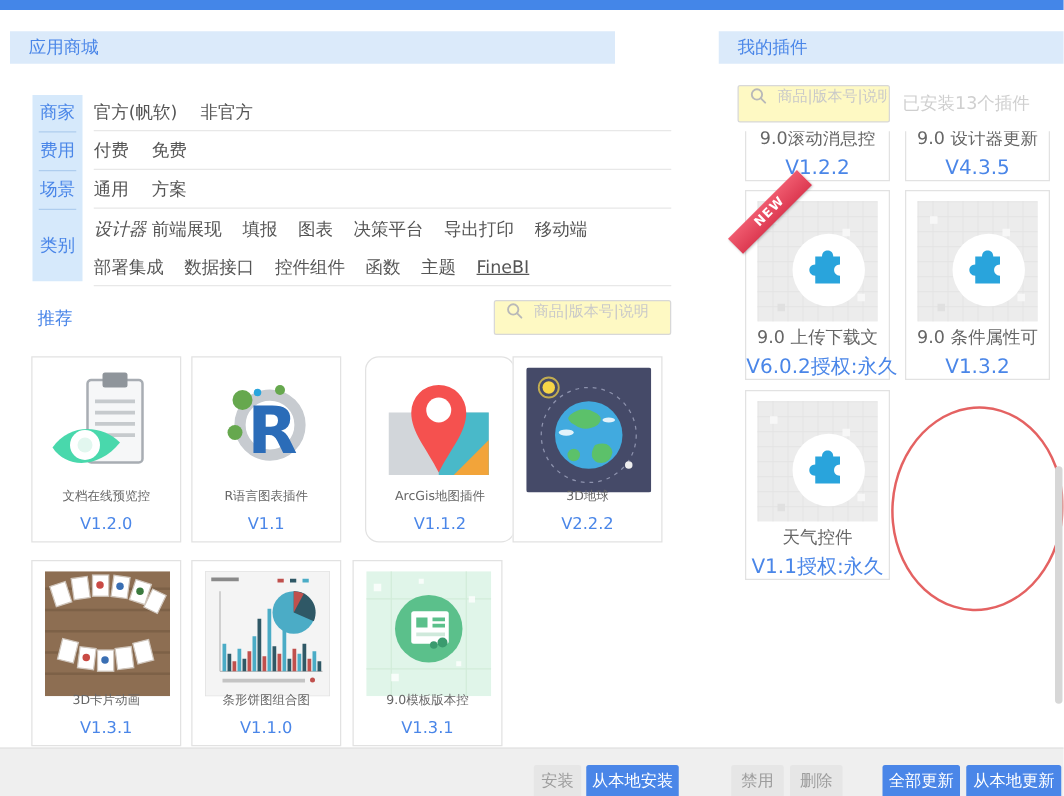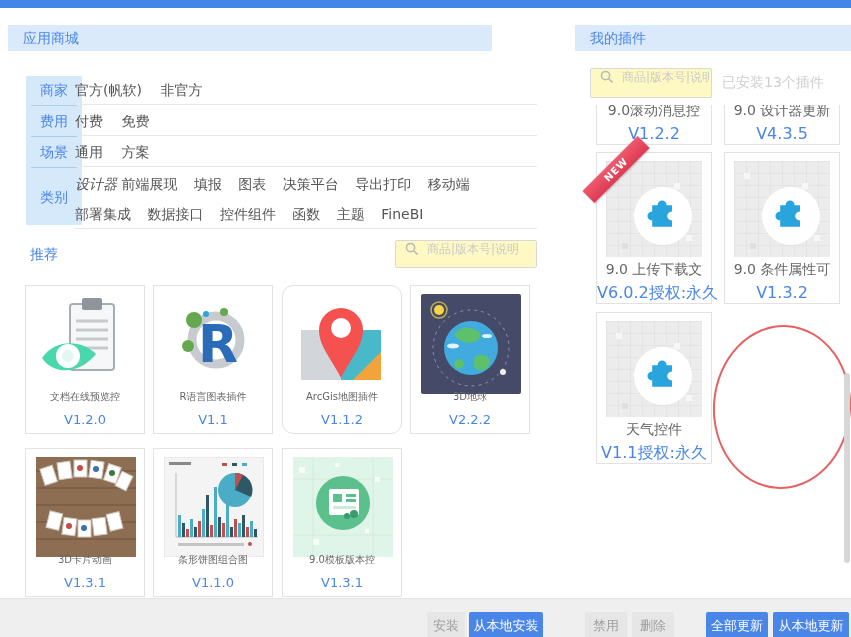--- a/index.html
+++ b/index.html
@@ -10,21 +10,21 @@
   }
   .abs{position:absolute;}
   
   #topbar{left:0;top:0;width:851px;height:8px;background:#4486e8;}
   
   .panel-header{top:25px;height:26px;background:#dbeafa;color:#4a86e8;
     font-size:14px;line-height:26px;padding-left:15px;box-sizing:border-box;}
   #store-header{left:8px;width:484px;}
   #plugins-header{left:575px;width:276px;}
   
-  #filter-col{left:26px;top:76px;width:56px;background:#d6e9fb;}
+  #filter-col{left:26px;top:76px;width:40px;background:#d6e9fb;}
   .f-label{height:28px;line-height:28px;text-align:center;color:#4a86e8;font-size:14px;}
   .f-label.tall{height:56px;line-height:56px;}
   .f-sep{height:1px;margin:1px 5px;background:#aecdee;}
   
   .opt-row{left:75px;width:470px;color:#555;font-size:14px;line-height:28px;}
   .opt{display:inline-block;margin-right:14px;cursor:pointer;white-space:nowrap;}
   .row-div{left:75px;width:462px;height:1px;background:#e8e8e8;}
   
   #recommend{left:30px;top:246px;color:#4a86e8;font-size:14px;}
   .search-box{height:28px;border:1px solid #d8d8d8;border-radius:2px;background:#fef9c3;
@@ -128,21 +128,21 @@
   <span class="opt" style="margin-right:12px;">填报</span>
   <span class="opt" style="margin-right:12px;">图表</span>
   <span class="opt" style="margin-right:12px;">决策平台</span>
   <span class="opt" style="margin-right:12px;">导出打印</span>
   <span class="opt" style="margin-right:12px;">移动端</span>
   <span class="opt" style="margin-right:12px;">部署集成</span>
   <span class="opt" style="margin-right:12px;">数据接口</span>
   <span class="opt" style="margin-right:12px;">控件组件</span>
   <span class="opt" style="margin-right:12px;">函数</span>
   <span class="opt" style="margin-right:12px;">主题</span>
-  <span class="opt" style="margin-right:12px;">FineBI</span>
+  <span class="opt" style="margin-right:12px;text-decoration:underline;">FineBI</span>
 </div>
 <div class="abs row-div" style="top:228px;"></div>
 
 <div id="recommend" class="abs">推荐</div>
 
 <div class="abs search-box" style="left:395px;top:240px;width:142px;">
   <svg width="15" height="15">
       <use href="#magnifier"></use>
     </svg>
   <input type="text" placeholder="商品|版本号|说明" style="">
@@ -170,21 +170,21 @@
     <circle cx="30" cy="26" r="8" fill="#66a84e"></circle>
     <circle cx="24" cy="52" r="6" fill="#66a84e"></circle>
     <circle cx="60" cy="18" r="4" fill="#66a84e"></circle>
     <circle cx="42" cy="20" r="3" fill="#2aa5dd"></circle>
     <text x="54" y="68" font-size="52" font-weight="bold" fill="#2b6cb8" text-anchor="middle" font-family="DejaVu Sans,sans-serif">R</text>
   </svg>
   <div class="c-title">R语言图表插件</div>
   <div class="c-ver">V1.1</div>
 </div>
 
-<div class="abs card" style="left:282px;top:285px;border-radius:11px;">
+<div class="abs card" style="left:292px;top:285px;border-radius:11px;">
   <svg class="img" viewBox="0 0 100 100">
     <rect x="8" y="36" width="80" height="50" fill="#d2d6da"></rect>
     <polygon points="48,36 88,36 88,86 48,86" fill="#49b9c9"></polygon>
     <polygon points="60,86 88,58 88,86" fill="#f2a43a"></polygon>
     <path d="M48,84 C38,64 26,52 26,36 A22,22 0 1 1 70,36 C70,52 58,64 48,84 Z" fill="#f5514f"></path>
     <circle cx="48" cy="34" r="10" fill="#fff"></circle>
   </svg>
   <div class="c-title">ArcGis地图插件</div>
   <div class="c-ver">V1.1.2</div>
 </div>

